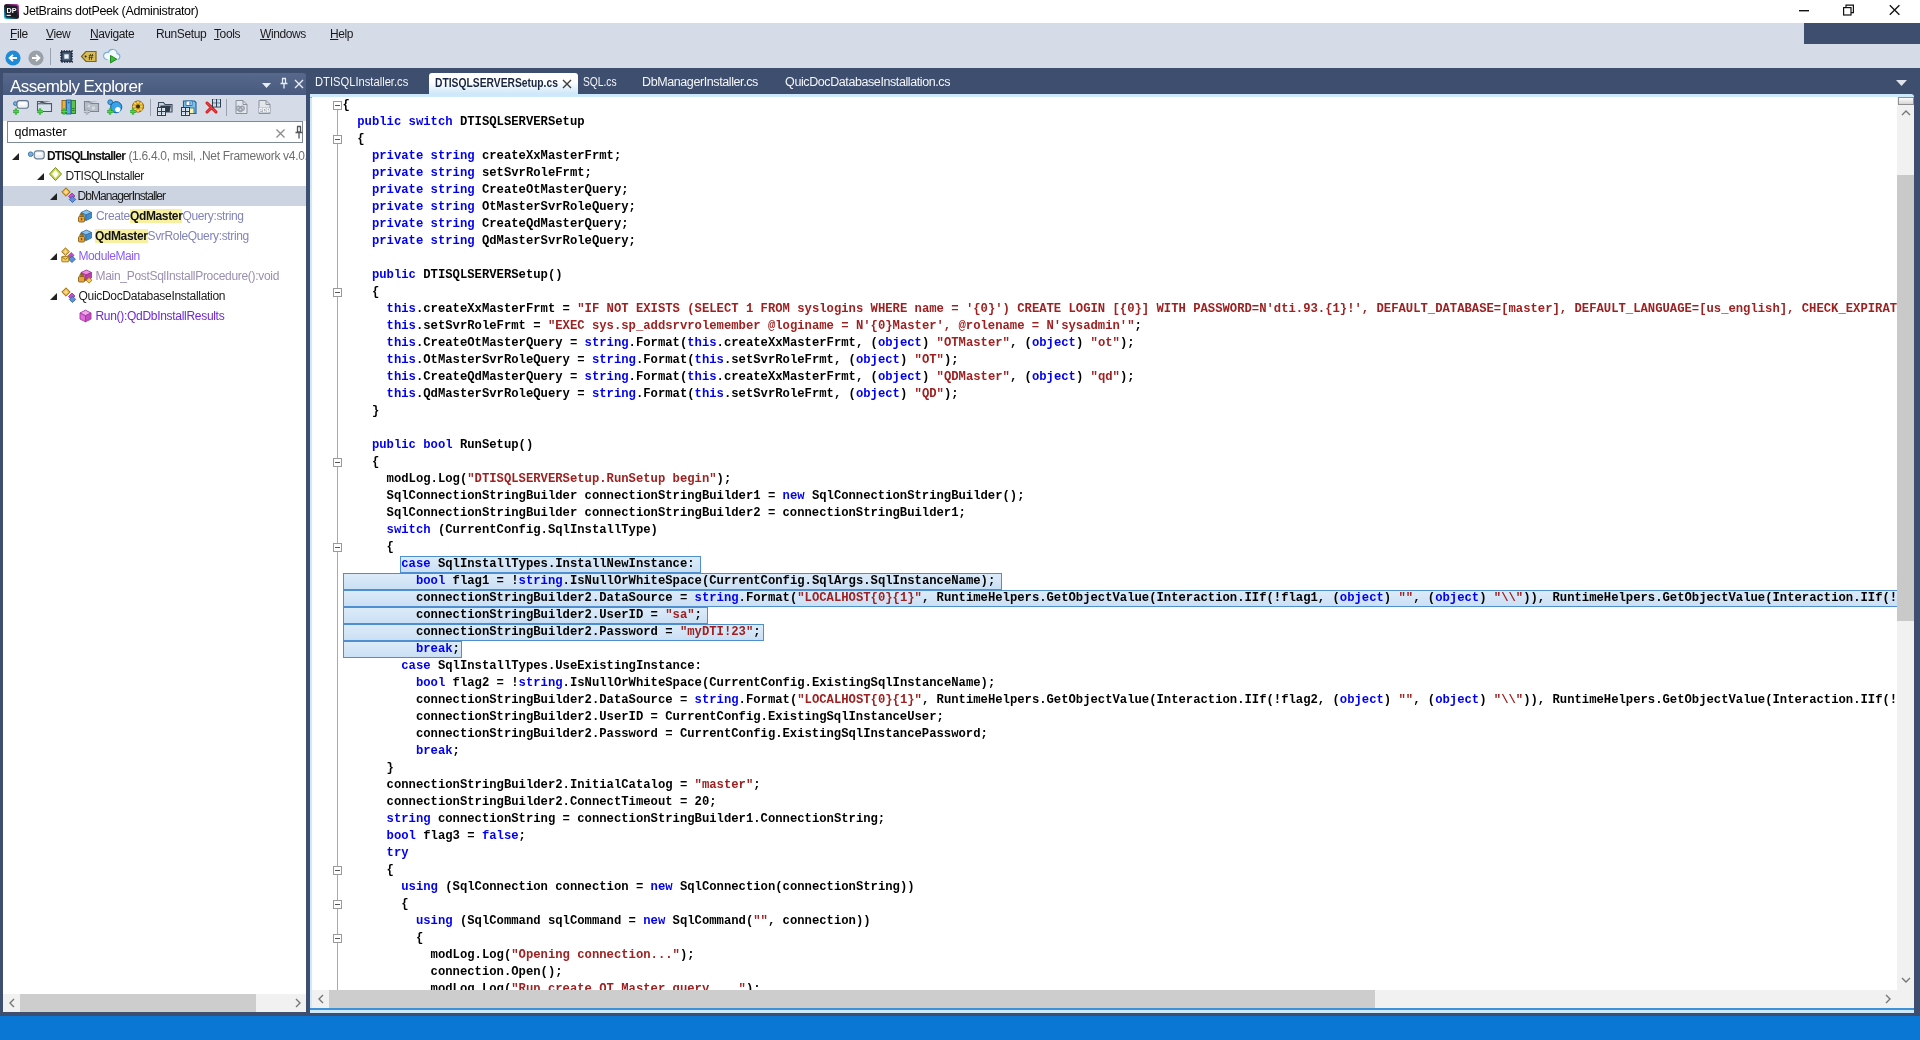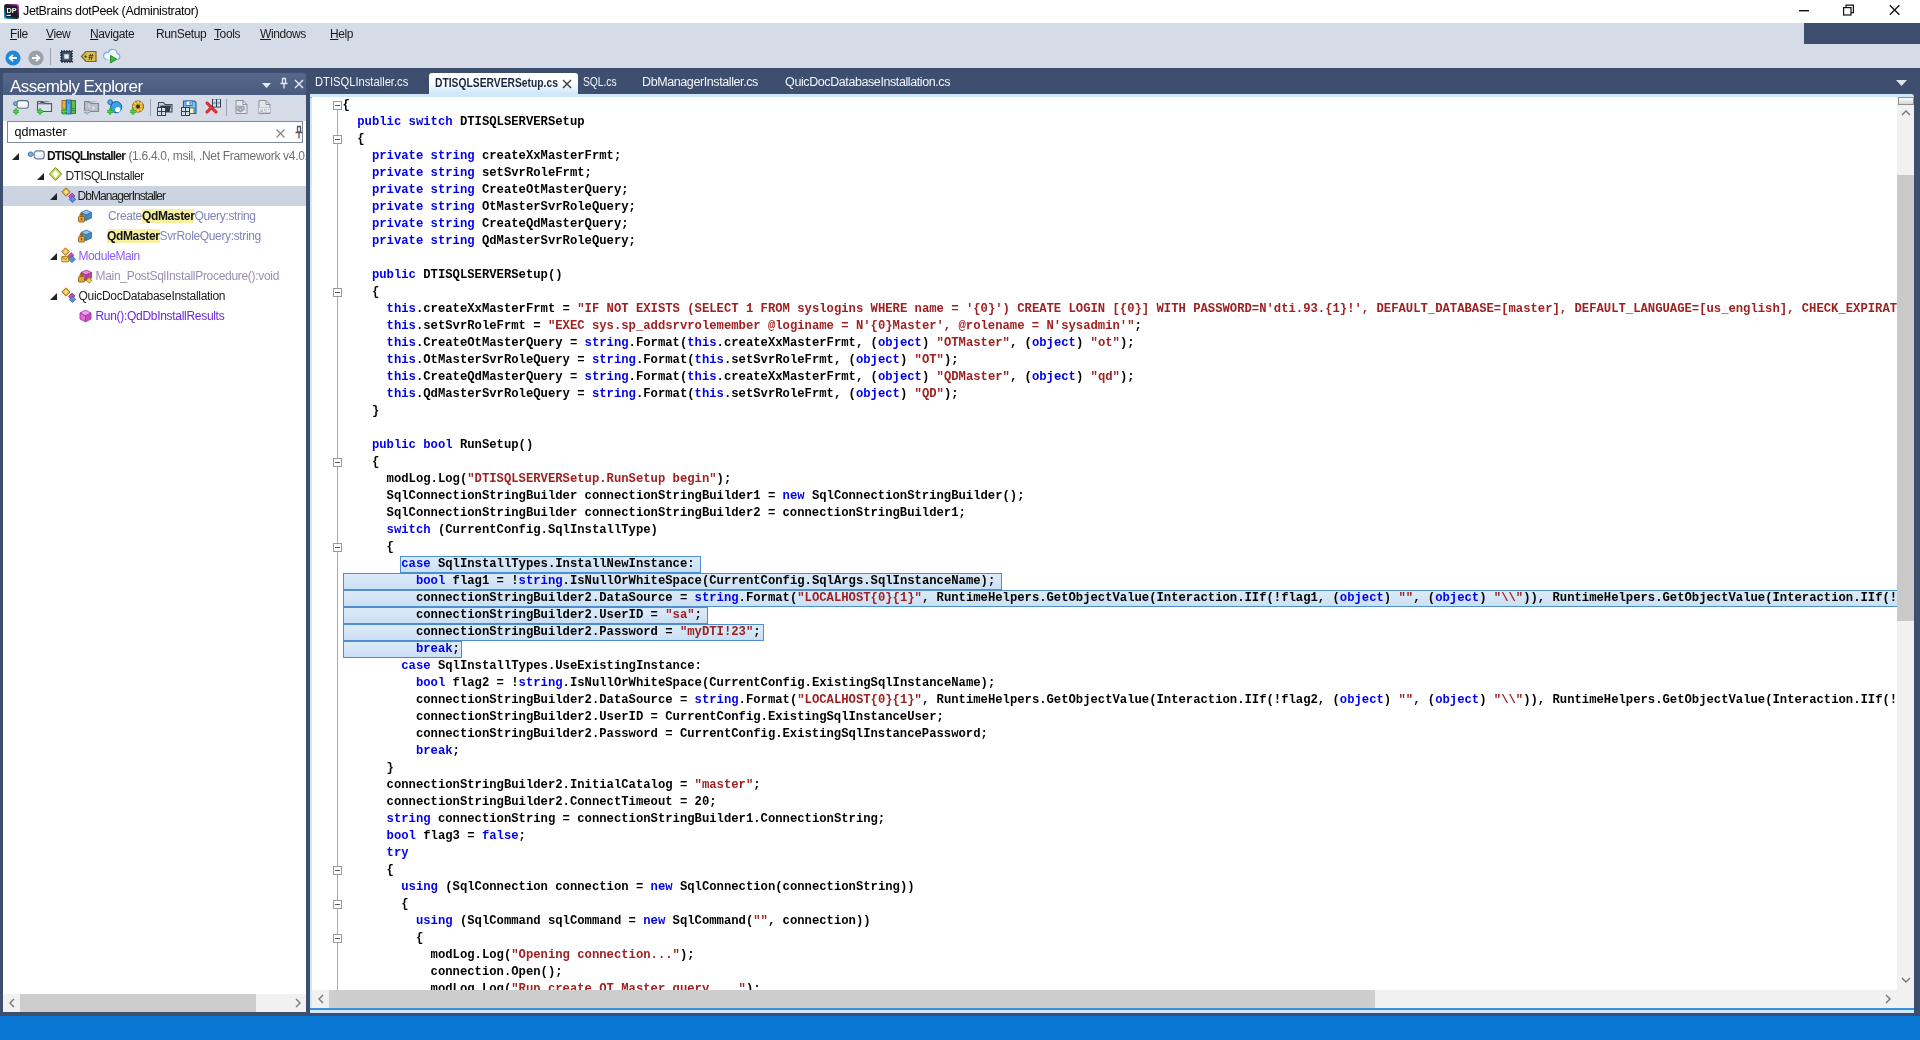--- a/index.html
+++ b/index.html
@@ -27,21 +27,21 @@
 #aebox { position:absolute; left:3.5px; top:0px; width:296px; height:21.5px; background:#fff; border:1px solid #7f8a99; }
 #aebox .q { position:absolute; left:7px; top:3px; font-size:12.5px; color:#000; }
 #aetree { position:absolute; left:3px; top:146px; width:303px; height:848px; background:#fff; overflow:hidden; }
 .selrow { position:absolute; left:0; width:303px; height:20px; background:#ccd3e1; }
 .tri { position:absolute; }
 .ticon { position:absolute; width:17px; height:16px; }
 .tt { position:absolute; font-size:12px; color:#1b1b1b; white-space:pre; }
 .nb { font-weight:bold; color:#111; }
 .gr { color:#6e6e6e; }
 .gr2 { color:#8b5cf6; }
-.pm { color:#8184bb;margin-left:12px; }
+.pm { color:#8184bb; }
 .gm { color:#9a8fb0; }
 .rm { color:#6d28d9; }
 .hl { background:#f6f0a0; color:#111; font-weight:bold; }
 
 #aehs { position:absolute; left:3px; top:994px; width:303px; height:18px; background:#f1f1f1; }
 #aehs .thumb { position:absolute; left:17px; top:0; width:236px; height:18px; background:#cdcdcd; }
 
 #tabbar { position:absolute; left:306px; top:70px; width:1614px; height:24px; background:#3e4e6e; }
 .tab { position:absolute; top:4.5px; font-size:12.5px; color:#f4f6fa; white-space:pre; transform-origin:0 0; }
 #activetab { position:absolute; left:429px; top:72.5px; width:148.5px; height:21.5px; background:linear-gradient(#ffffff 40%, #cfe7f8); border-radius:3px 3px 0 0; }

